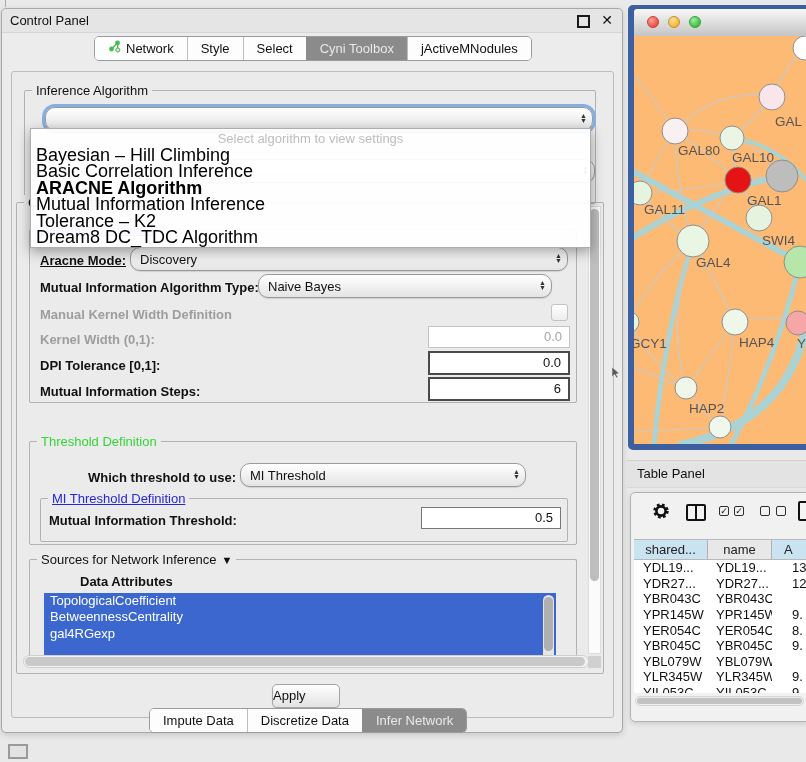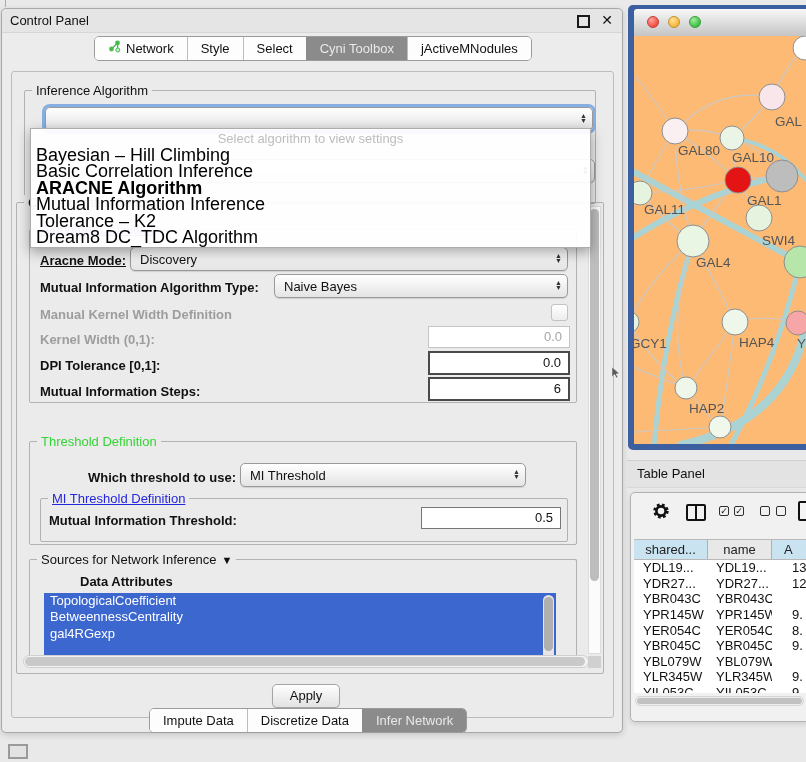--- a/index.html
+++ b/index.html
@@ -26,21 +26,21 @@
 
   #content-panel{position:absolute;left:9px;top:62px;width:601px;height:645px;background:#ebebeb;
                  border:1px solid #bcbcbc;border-radius:3px;}
 
   .group{position:absolute;border:1px solid #b2b2b2;border-radius:2px;}
   .group-title{position:absolute;top:-8px;left:7px;background:#ebebeb;padding:0 4px;font-size:13px;
                white-space:nowrap;color:#111;}
   .t-blue{color:#2626dd;text-decoration:underline;}
   .t-green{color:#35d435;}
 
-  .combo{position:absolute;height:24px;border:1px solid #9a9a9a;border-radius:5px;
+  .combo{position:absolute;height:24px;border:1px solid #9a9a9a;border-radius:10px;
          background:linear-gradient(#ffffff,#e4e4e4);box-shadow:0 1px 1px rgba(0,0,0,.12);
          font-size:13px;color:#111;display:flex;align-items:center;padding:0 12px 0 9px;box-sizing:border-box;}
   .combo-arrows{position:absolute;right:5px;top:5px;font-size:7px;line-height:5px;color:#333;
                 white-space:pre;text-align:center;}
   .combo.focused{box-shadow:0 0 0 3px #85aee2;}
   .combo.ghost{color:#999;}
 
   
   #inference-group{left:12px;top:18px;width:570px;height:112px;}
   #cb-inference-net{left:20px;top:68px;width:550px;}
@@ -56,21 +56,21 @@
   #settings-group{left:4px;top:130px;width:586px;height:470px;}
   #settings-vscroll{position:absolute;right:2px;top:3px;width:13px;height:448px;background:#fbfbfb;
                     border:1px solid #dcdcdc;box-sizing:border-box;}
   #settings-vthumb{position:absolute;left:1px;top:2px;width:9px;height:372px;background:#bdbdbd;border-radius:5px;}
   #settings-corner{position:absolute;right:2px;top:453px;width:13px;height:12px;background:#d0d0d0;}
 
   #algdef-group{left:12px;top:26px;width:546px;height:172px;}
   .flabel{position:absolute;font-size:13px;font-weight:bold;color:#111;white-space:nowrap;}
   .flabel.dis{color:#9d9d9d;}
   #lbl-aracne{left:10px;top:23px;text-decoration:underline;}   #cb-aracne{left:100px;top:17px;width:438px;}
-  #lbl-mitype{left:10px;top:50px;}   #cb-mitype{left:244px;top:44px;width:294px;}
+  #lbl-mitype{left:10px;top:50px;}   #cb-mitype{left:228px;top:44px;width:294px;}
   #lbl-manual{left:10px;top:77px;}
   #ck-manual{position:absolute;left:521px;top:74px;width:15px;height:15px;border:1px solid #c2c2c2;
              border-radius:3px;background:linear-gradient(#ffffff,#ededed);}
   .field{position:absolute;height:20px;background:#fff;border:1px solid #999;font-size:13px;color:#111;
          text-align:right;padding:0 7px;line-height:20px;box-sizing:content-box;}
   .field.dis{border-color:#c4c4c4;color:#a6a6a6;}
   .field.strong{border:2px solid #4a4a4a;}
   #lbl-kernel{left:10px;top:102px;}  #f-kernel{left:398px;top:96px;width:126px;}
   #lbl-dpi{left:10px;top:128px;}     #f-dpi{left:398px;top:121px;width:124px;}
   #lbl-steps{left:10px;top:154px;}   #f-steps{left:398px;top:147px;width:124px;}
@@ -91,21 +91,21 @@
   .attr-item{height:16.4px;line-height:16.4px;padding-left:6px;font-size:13px;color:#fff;white-space:nowrap;}
   #attr-scroll{position:absolute;right:2px;top:2px;width:11px;height:69px;background:#e6e6e6;border-radius:6px;}
   #attr-thumb{position:absolute;left:1px;top:2px;width:9px;height:54px;background:#b0b0b0;border-radius:5px;}
 
   #settings-hscroll{position:absolute;left:6px;top:452px;width:566px;height:13px;border:1px solid #cfcfcf;
                     background:#f3f3f3;border-radius:7px;box-sizing:border-box;}
   #settings-hthumb{position:absolute;left:1px;top:1px;height:9px;width:560px;background:#c9c9c9;border-radius:5px;}
 
   #apply-btn{position:absolute;left:260px;top:612px;width:66px;height:22px;border:1px solid #a5a5a5;
              border-radius:5px;background:linear-gradient(#fefefe,#e2e2e2);font-size:13px;color:#111;
-             text-align:center;line-height:21px;box-shadow:0 1px 1px rgba(0,0,0,.1);}
+             line-height:21px;box-shadow:0 1px 1px rgba(0,0,0,.1);}
 
   
   #tl-tick{position:absolute;left:5px;top:0;width:1px;height:7px;background:#aaa;}
   #mini-icon{position:absolute;left:8px;top:744px;width:16px;height:11px;border:2px solid #9a9a9a;background:#e3e3e3;}
   #cursor{position:absolute;left:612px;top:365px;z-index:9;}
 
   
   #net-frame{position:absolute;left:628px;top:5px;width:178px;height:445px;background:#3b5f9f;
              border-radius:5px 0 0 5px;}
   #net-titlebar{position:absolute;left:6px;top:4px;width:172px;height:27px;

